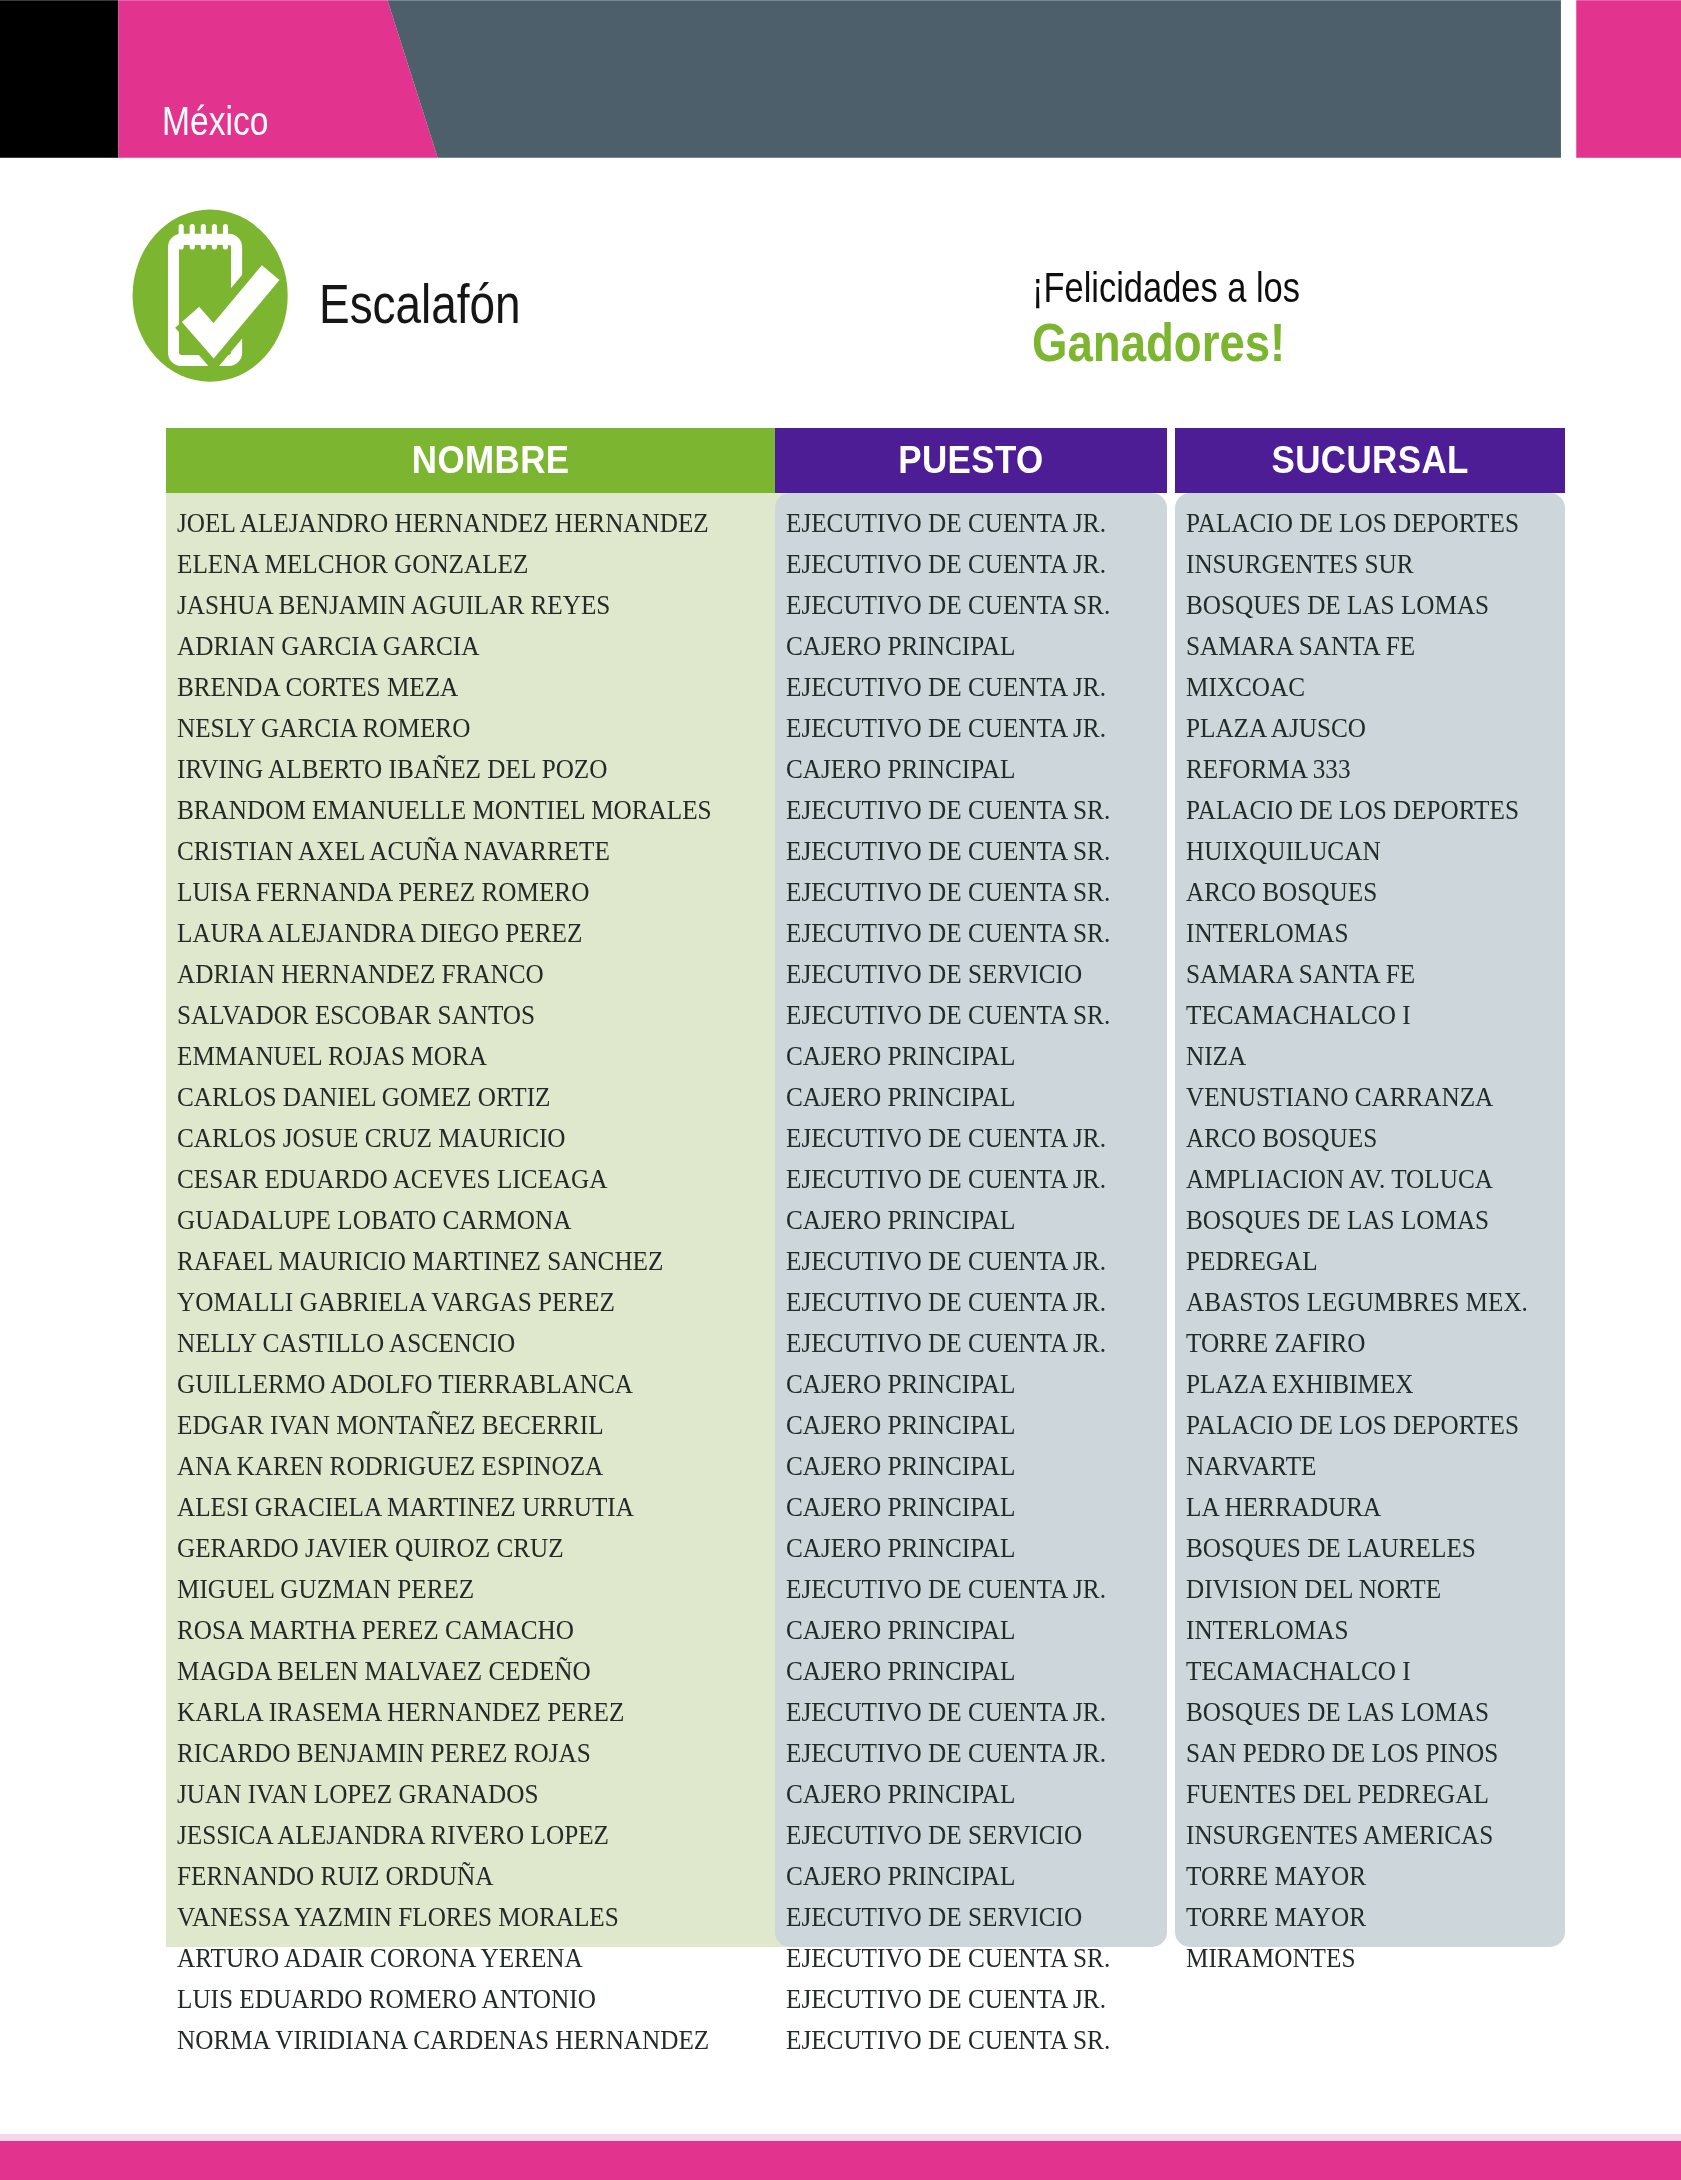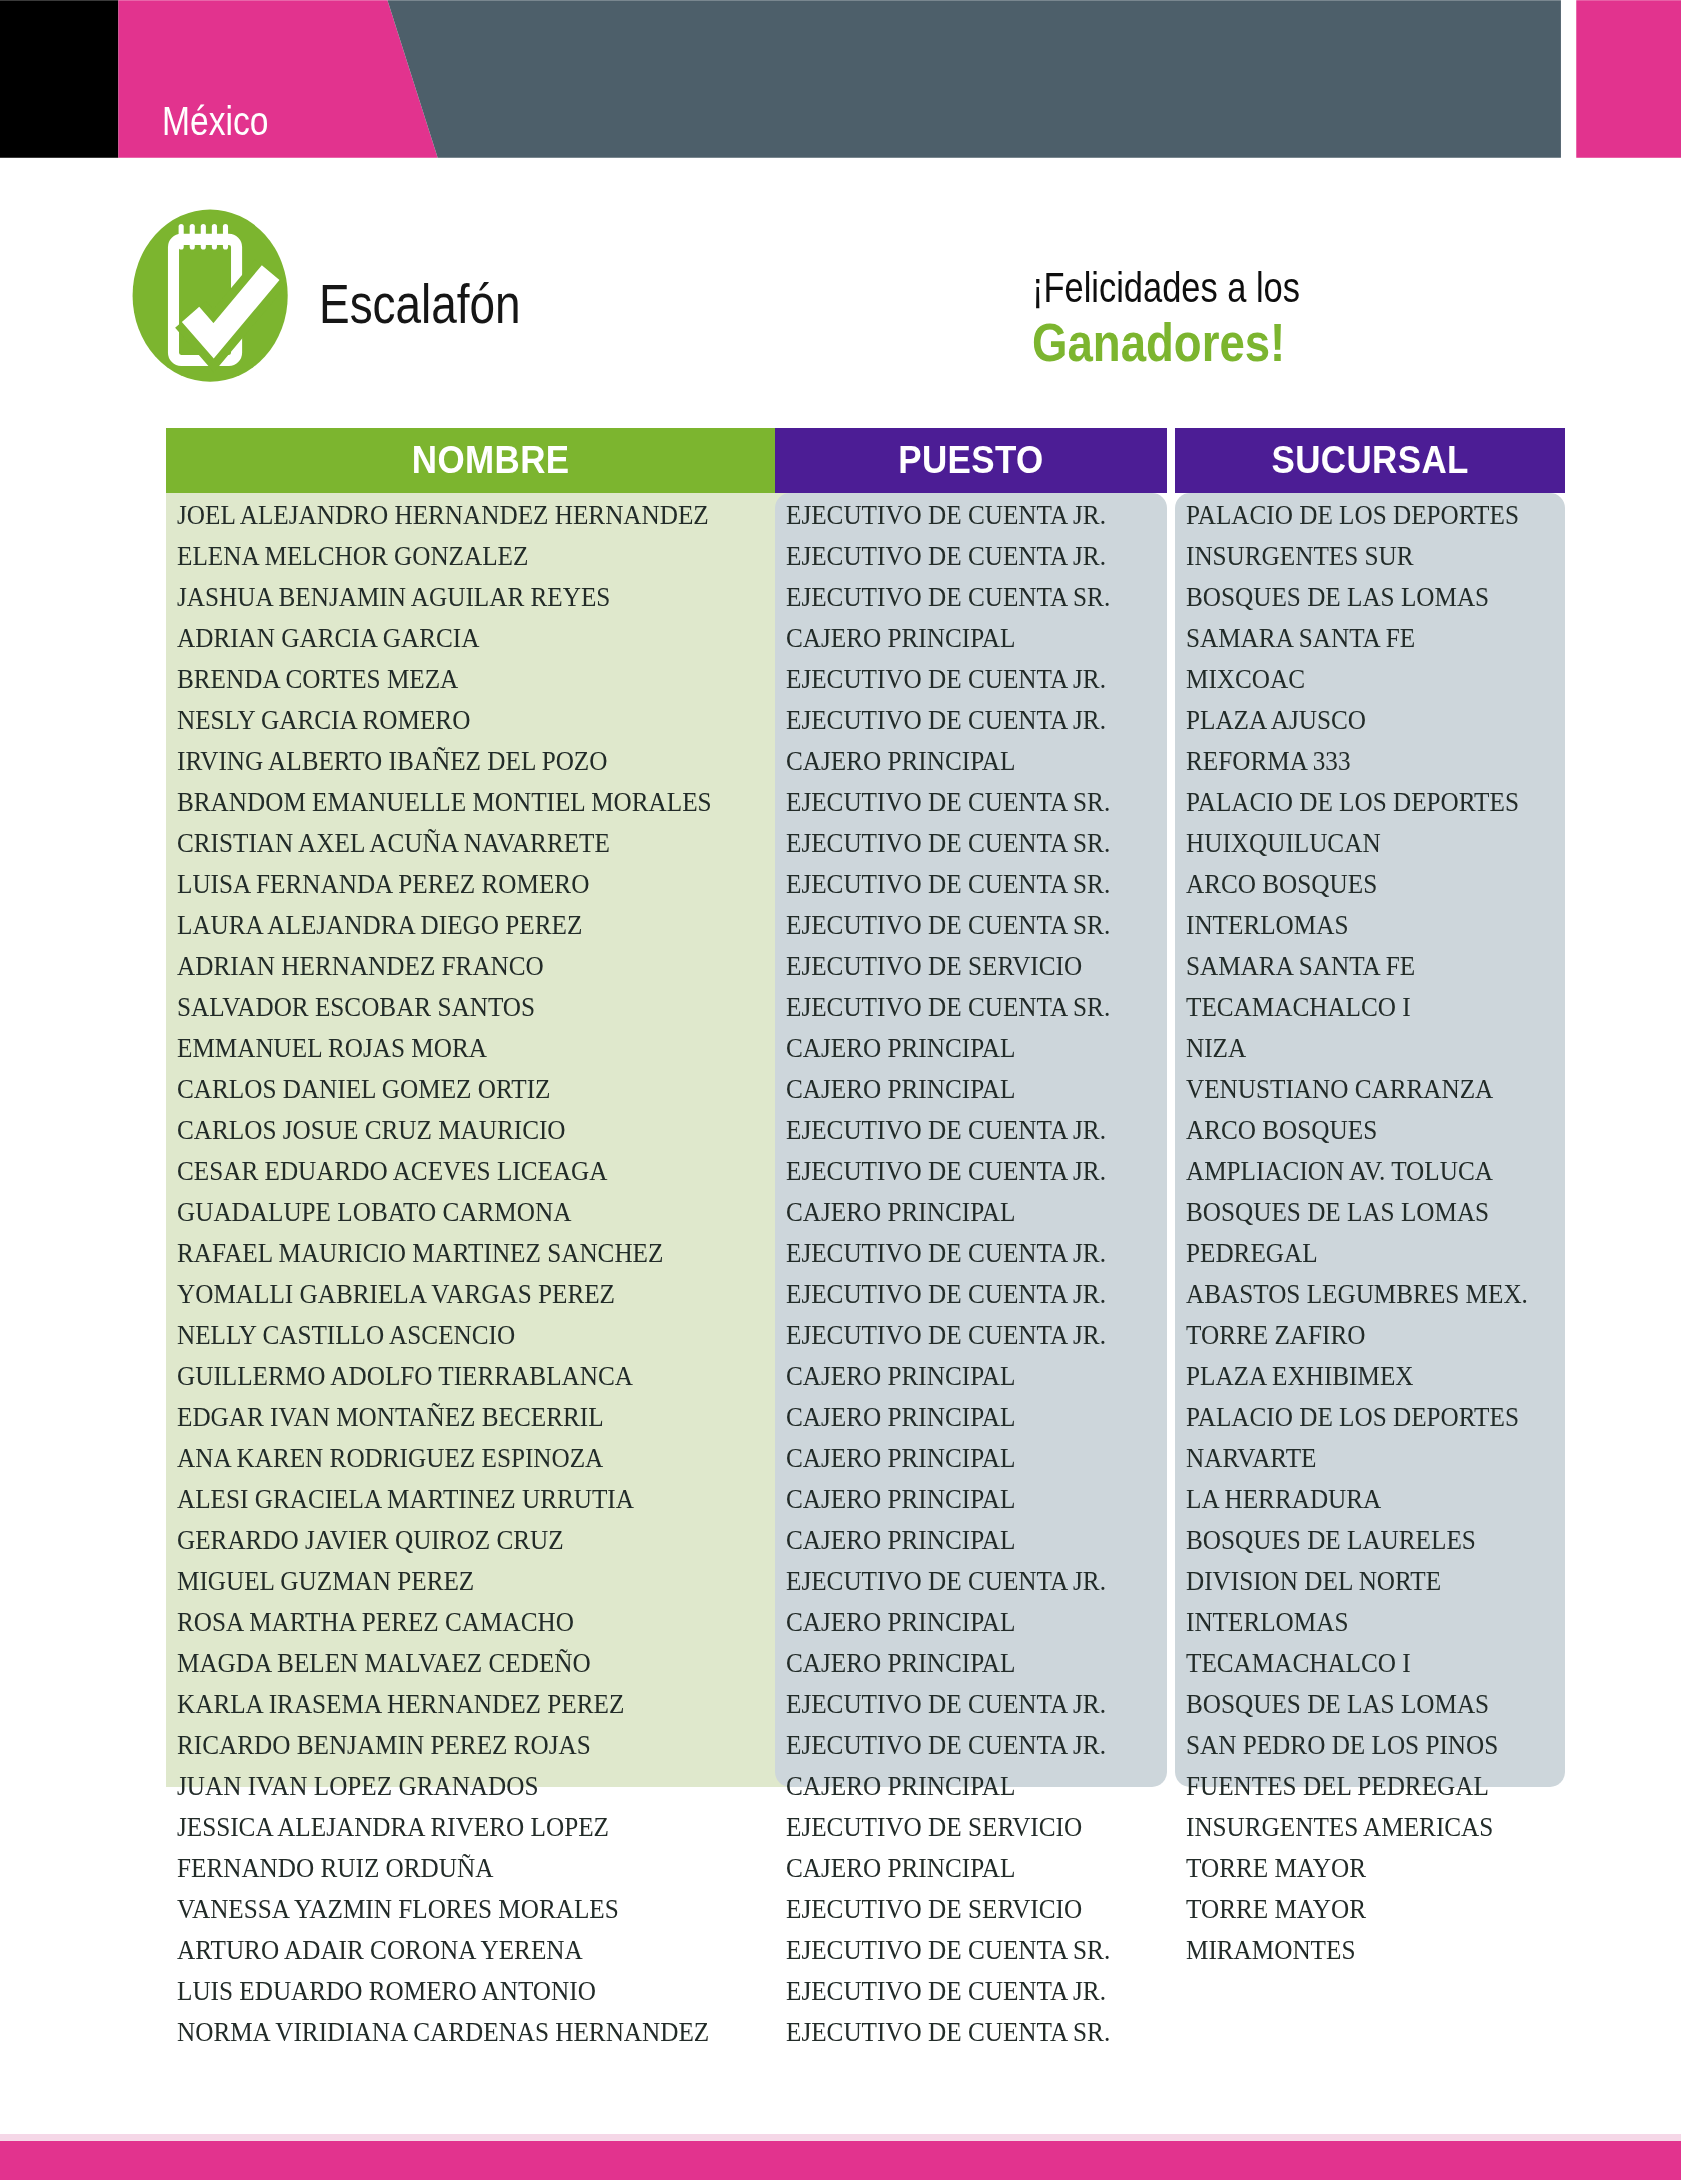--- a/index.html
+++ b/index.html
@@ -24,21 +24,21 @@
   
   .col{position:absolute;top:428px;height:1648px;}
   .col-nombre{left:118px;width:649px;margin-left:48px;}
   .col-puesto{left:775px;width:392px;}
   .col-sucursal{left:1175px;width:390px;}
   .col-hdr{height:65px;display:flex;align-items:center;justify-content:center;}
   .col-hdr span{color:#ffffff;font-size:38px;font-weight:bold;transform:scaleX(.92);
                 transform-origin:center;letter-spacing:0.4px;white-space:nowrap;}
   .hdr-green{background:#7cb52f;}
   .hdr-slate{background:#4c1d95;}
-  .col-body{height:1294px;padding-top:1px;box-sizing:border-box;}
+  .col-body{height:1454px;padding-top:9px;box-sizing:border-box;}
   .body-green{background:#dfe8cc;}
   .body-blue{background:#cdd6db;border-radius:15px;}
   .cell{height:41px;display:flex;align-items:center;padding-left:11px;
         font-family:"Liberation Serif",serif;font-size:28px;color:#222b28;
         white-space:nowrap;}
   .cell span{transform:scaleX(.90);transform-origin:left center;display:inline-block;}
 
   
   .footer-accent{position:absolute;left:0;top:2134px;width:1681px;height:6.8px;background:#f5d7e7;}
   .footer-bar{position:absolute;left:0;top:2141px;width:1681px;height:40px;background:#e2338e;}

